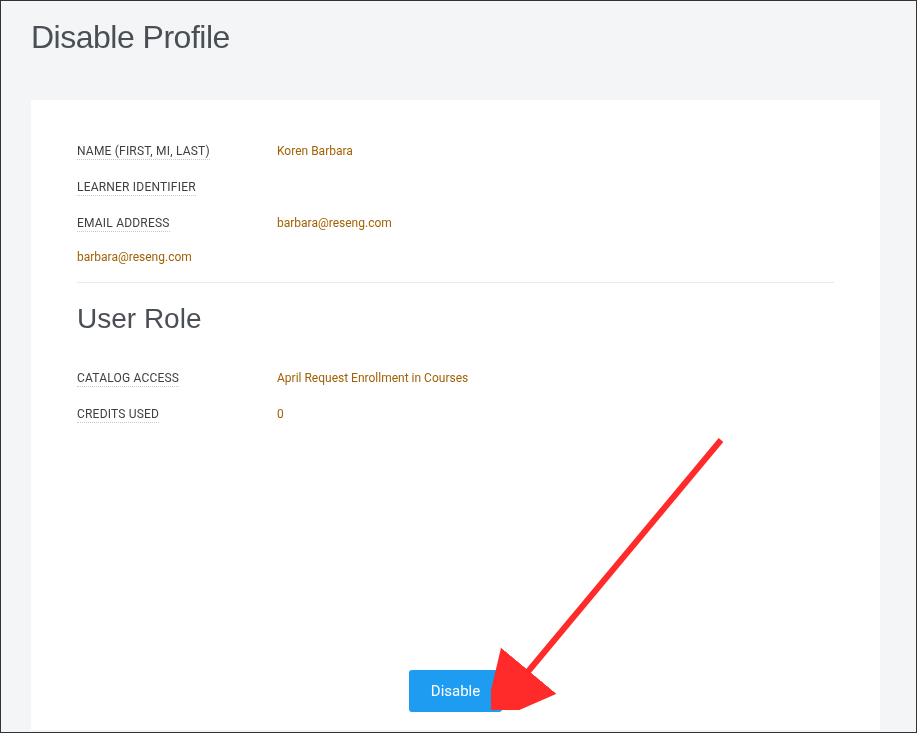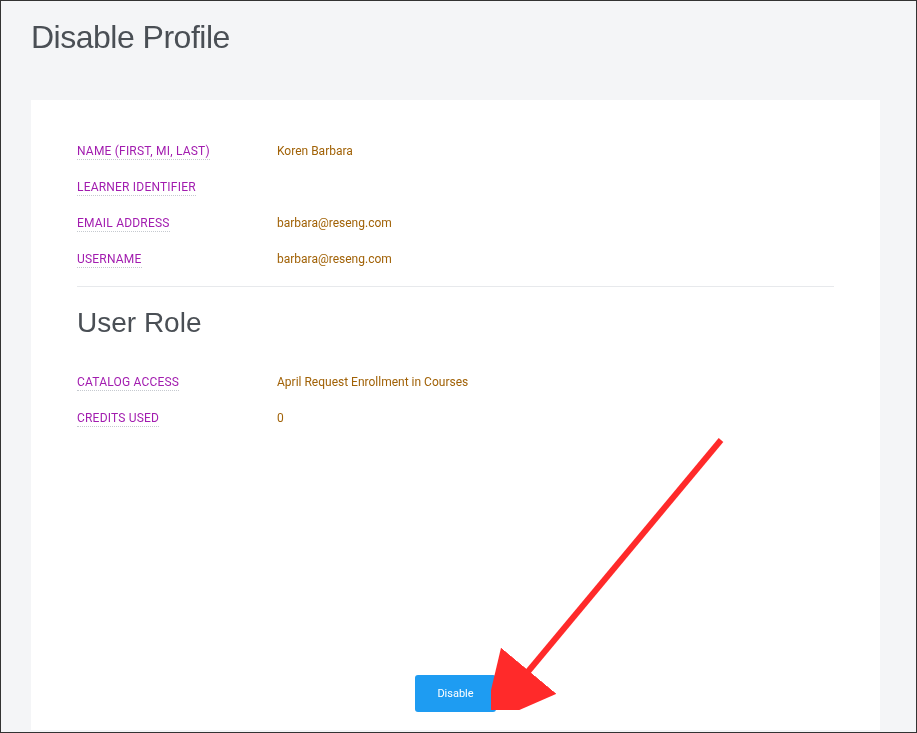--- a/index.html
+++ b/index.html
@@ -33,21 +33,21 @@
     .row {
       display: flex;
       align-items: baseline;
       margin-bottom: 18px;
       font-size: 14px;
     }
     .row .label {
       width: 200px;
       flex-shrink: 0;
       font-size: 12px;
-      color: #a21caf;
+      color: #404040;
       letter-spacing: 0.2px;
       border-bottom: 1px dotted #c5c9cf;
       padding-bottom: 1px;
       display: inline-block;
       width: fit-content;
     }
     .row .label-wrap {
       width: 200px;
       flex-shrink: 0;
     }
@@ -71,21 +71,21 @@
       position: absolute;
       bottom: 18px;
       left: 0;
       width: 100%;
       text-align: center;
     }
     .disable-btn {
       background: #1e9cf2;
       color: #fff;
       border: none;
-      font-size: 11px;
+      font-size: 15px;
       padding: 12px 22px;
       border-radius: 3px;
       cursor: pointer;
       font-family: inherit;
     }
     .arrow-overlay {
       position: absolute;
       pointer-events: none;
     }
   </style>
@@ -103,21 +103,20 @@
     </div>
     <div class="row">
       <span class="label-wrap"><span class="label">LEARNER IDENTIFIER</span></span>
       <span class="value"></span>
     </div>
     <div class="row">
       <span class="label-wrap"><span class="label">EMAIL ADDRESS</span></span>
       <span class="value">barbara@reseng.com</span>
     </div>
     <div class="row">
-      <span class="label-wrap"><span class="label">USERNAME</span></span>
       <span class="value">barbara@reseng.com</span>
     </div>
 
     <hr class="divider">
 
     <h2 class="section-title">User Role</h2>
 
     <div class="row">
       <span class="label-wrap"><span class="label">CATALOG ACCESS</span></span>
       <span class="value">April Request Enrollment in Courses</span>

